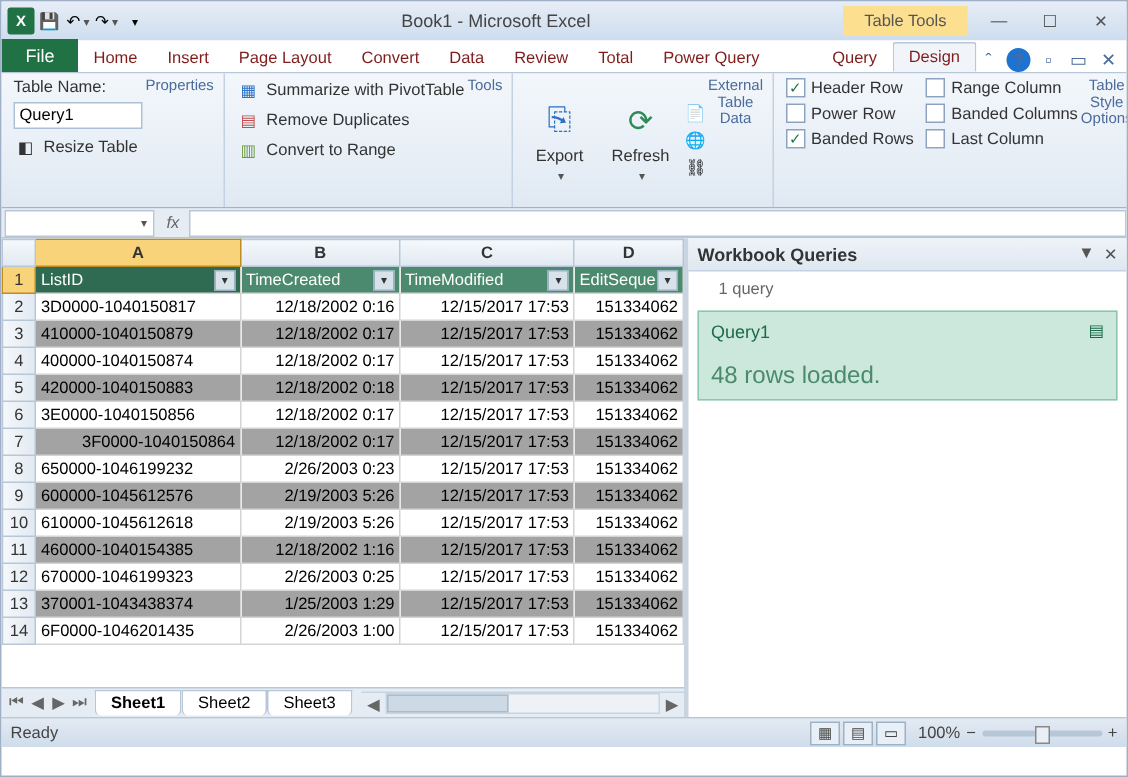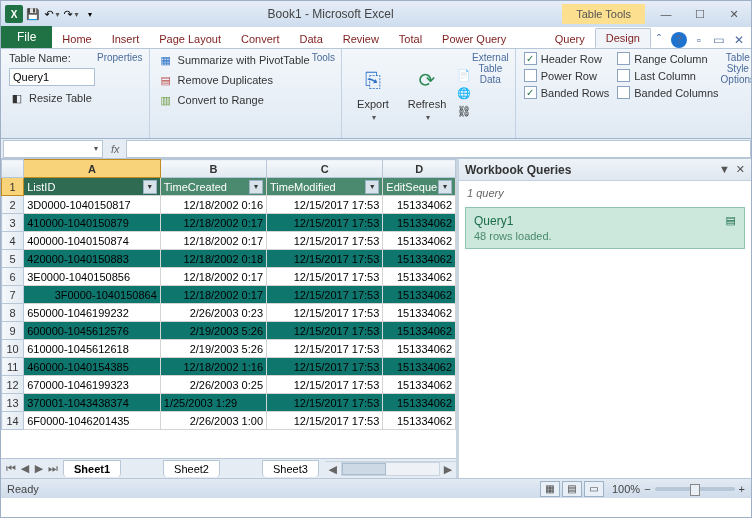--- a/index.html
+++ b/index.html
@@ -42,33 +42,33 @@
 table{border-collapse:collapse;width:100%;}
 .colhdr td,.colhdr th{background:linear-gradient(#f5f8fb,#e1e9f1);border:1px solid #b8c7d8;text-align:center;height:18px;font-size:11px;color:#333;}
 .colhdr .sel{background:#f8d37a;border:1px solid #c08b1f;}
 .rowhdr{background:linear-gradient(90deg,#f5f8fb,#e1e9f1);border:1px solid #b8c7d8;text-align:center;width:22px;font-size:11px;color:#333;}
 .rowhdr.sel{background:#f8d37a;border:1px solid #c08b1f;}
 td.cell{border:1px solid #d4d4d4;height:18px;padding:0 3px;font-size:11px;white-space:nowrap;overflow:hidden;}
 tr.thdr td.cell{background:#4b8a6f;color:#fff;}
 tr.thdr td.cell.sel{background:#2e6b52;}
 .hdr-inner{display:flex;justify-content:space-between;align-items:center;}
 .filter-btn{width:14px;height:14px;background:#d8e2ea;border:1px solid #9eb2c6;display:flex;align-items:center;justify-content:center;font-size:8px;color:#333;}
-tr.band td.cell{background:#0f766e;}
+tr.band td.cell{background:#a3a3a3;}
 .sheet-tabs{height:20px;background:#e6ecf3;border-top:1px solid #b8c7d8;display:flex;align-items:center;font-size:11px;}
 .stab-nav{display:flex;gap:2px;padding:0 4px;}
 .stab-nav span{width:12px;text-align:center;color:#666;}
 .stab{padding:2px 10px;background:#fff;border:1px solid #b8c7d8;border-bottom:none;border-radius:0 0 4px 4px;margin-top:-1px;}
 .pane{width:295px;border-left:3px solid #c8d4e0;background:#fff;display:flex;flex-direction:column;}
 .pane-hdr{background:linear-gradient(#eef3f8,#dfe7f0);height:22px;display:flex;align-items:center;padding:0 6px;justify-content:space-between;border-bottom:1px solid #c3d2e2;}
 .pane-hdr .t{font-size:12px;font-weight:bold;color:#333;}
 .pane-hdr .acts{display:flex;gap:6px;color:#555;}
-.pane-sub{padding:6px 8px;font-size:11px;color:#666;font-style:italic;}
+.pane-sub{padding:6px 20px;font-size:11px;color:#666;}
 .qcard{margin:2px 6px;background:#cce7db;border:1px solid #8fc5ae;padding:6px 8px;display:flex;justify-content:space-between;}
 .qcard .qn{color:#1a6b4a;font-size:12px;}
-.qcard .qs{color:#4a8a6d;font-size:11px;margin-top:2px;}
+.qcard .qs{color:#4a8a6d;font-size:16px;margin-top:14px;}
 .statusbar{height:20px;background:linear-gradient(#e3eaf3,#cfdceb);border-top:1px solid #b8c7d8;display:flex;align-items:center;padding:0 6px;font-size:11px;color:#444;}
 .statusbar .sp{flex:1;}
 .viewbtns{display:flex;gap:2px;}
 .viewbtn{width:20px;height:16px;border:1px solid #9eb2c6;background:#e8eff6;display:flex;align-items:center;justify-content:center;font-size:10px;}
 .zoom{display:flex;align-items:center;gap:4px;margin-left:8px;}
 .zslider{width:80px;height:4px;background:#b8c7d8;position:relative;border-radius:2px;}
 .zslider::after{content:"";position:absolute;left:50%;top:-3px;width:8px;height:10px;background:#e8eff6;border:1px solid #888;transform:translateX(-50%);}
 .dd{font-size:8px;color:#555;margin-left:2px;}
 .hscroll{height:16px;background:#e6ecf3;border-top:1px solid #c8d4e0;display:flex;align-items:center;}
 .hscroll .track{flex:1;height:14px;background:#eef2f6;border:1px solid #c8d4e0;position:relative;}
@@ -186,25 +186,25 @@
             <span>Banded Rows</span>
           </label>
       </div>
       <div class="vstack">
         <label class="ritem">
             <span class="chk"></span>
             <span>Range Column</span>
           </label>
         <label class="ritem">
             <span class="chk"></span>
+            <span>Banded Columns</span>
+          </label>
+        <label class="ritem">
+            <span class="chk"></span>
             <span>Last Column</span>
-          </label>
-        <label class="ritem">
-            <span class="chk"></span>
-            <span>Banded Columns</span>
           </label>
       </div>
     </div>
     <div class="rgroup-label">Table Style Options</div>
   </div>
   <div class="rgroup" style="border-right:none;">
     <div class="rgroup-content">
       <div class="rbigbtn">
           <span class="ico" style="color:#8a6d3b;">▦</span>
           <span class="lbl"><span>Quick</span><br><span>Styles ▾</span></span>
@@ -335,42 +335,42 @@
             <tr>
               <td class="rowhdr">12</td>
               <td class="cell" style="text-align:left">670000-1046199323</td>
               <td class="cell" style="text-align:right">2/26/2003 0:25</td>
               <td class="cell" style="text-align:right">12/15/2017 17:53</td>
               <td class="cell" style="text-align:right">151334062</td>
             </tr>
             <tr class="band">
               <td class="rowhdr">13</td>
               <td class="cell" style="text-align:left">370001-1043438374</td>
-              <td class="cell" style="text-align:left">1/25/2003 1:29</td>
+              <td class="cell" style="text-align:right">1/25/2003 1:29</td>
               <td class="cell" style="text-align:right">12/15/2017 17:53</td>
               <td class="cell" style="text-align:right">151334062</td>
             </tr>
             <tr>
               <td class="rowhdr">14</td>
               <td class="cell" style="text-align:left">6F0000-1046201435</td>
               <td class="cell" style="text-align:right">2/26/2003 1:00</td>
               <td class="cell" style="text-align:right">12/15/2017 17:53</td>
               <td class="cell" style="text-align:right">151334062</td>
             </tr>
           </tbody>
         </table>
     </div>
     <div class="sheet-tabs">
       <div class="stab-nav">
         <span>⏮</span>
         <span>◀</span>
         <span>▶</span>
         <span>⏭</span>
       </div>
-      <div id="sheet-tabs-holder" style="display:flex;gap:42px;">
+      <div id="sheet-tabs-holder" style="display:flex;">
           <div class="stab" style="font-weight: bold;">Sheet1</div>
           <div class="stab">Sheet2</div>
           <div class="stab">Sheet3</div>
         </div>
       <div class="hscroll" style="flex:1;margin-left:6px;">
         <span class="arr">◀</span>
         <div class="track">
             <div class="thumb"></div>
           </div>
         <span class="arr">▶</span>

